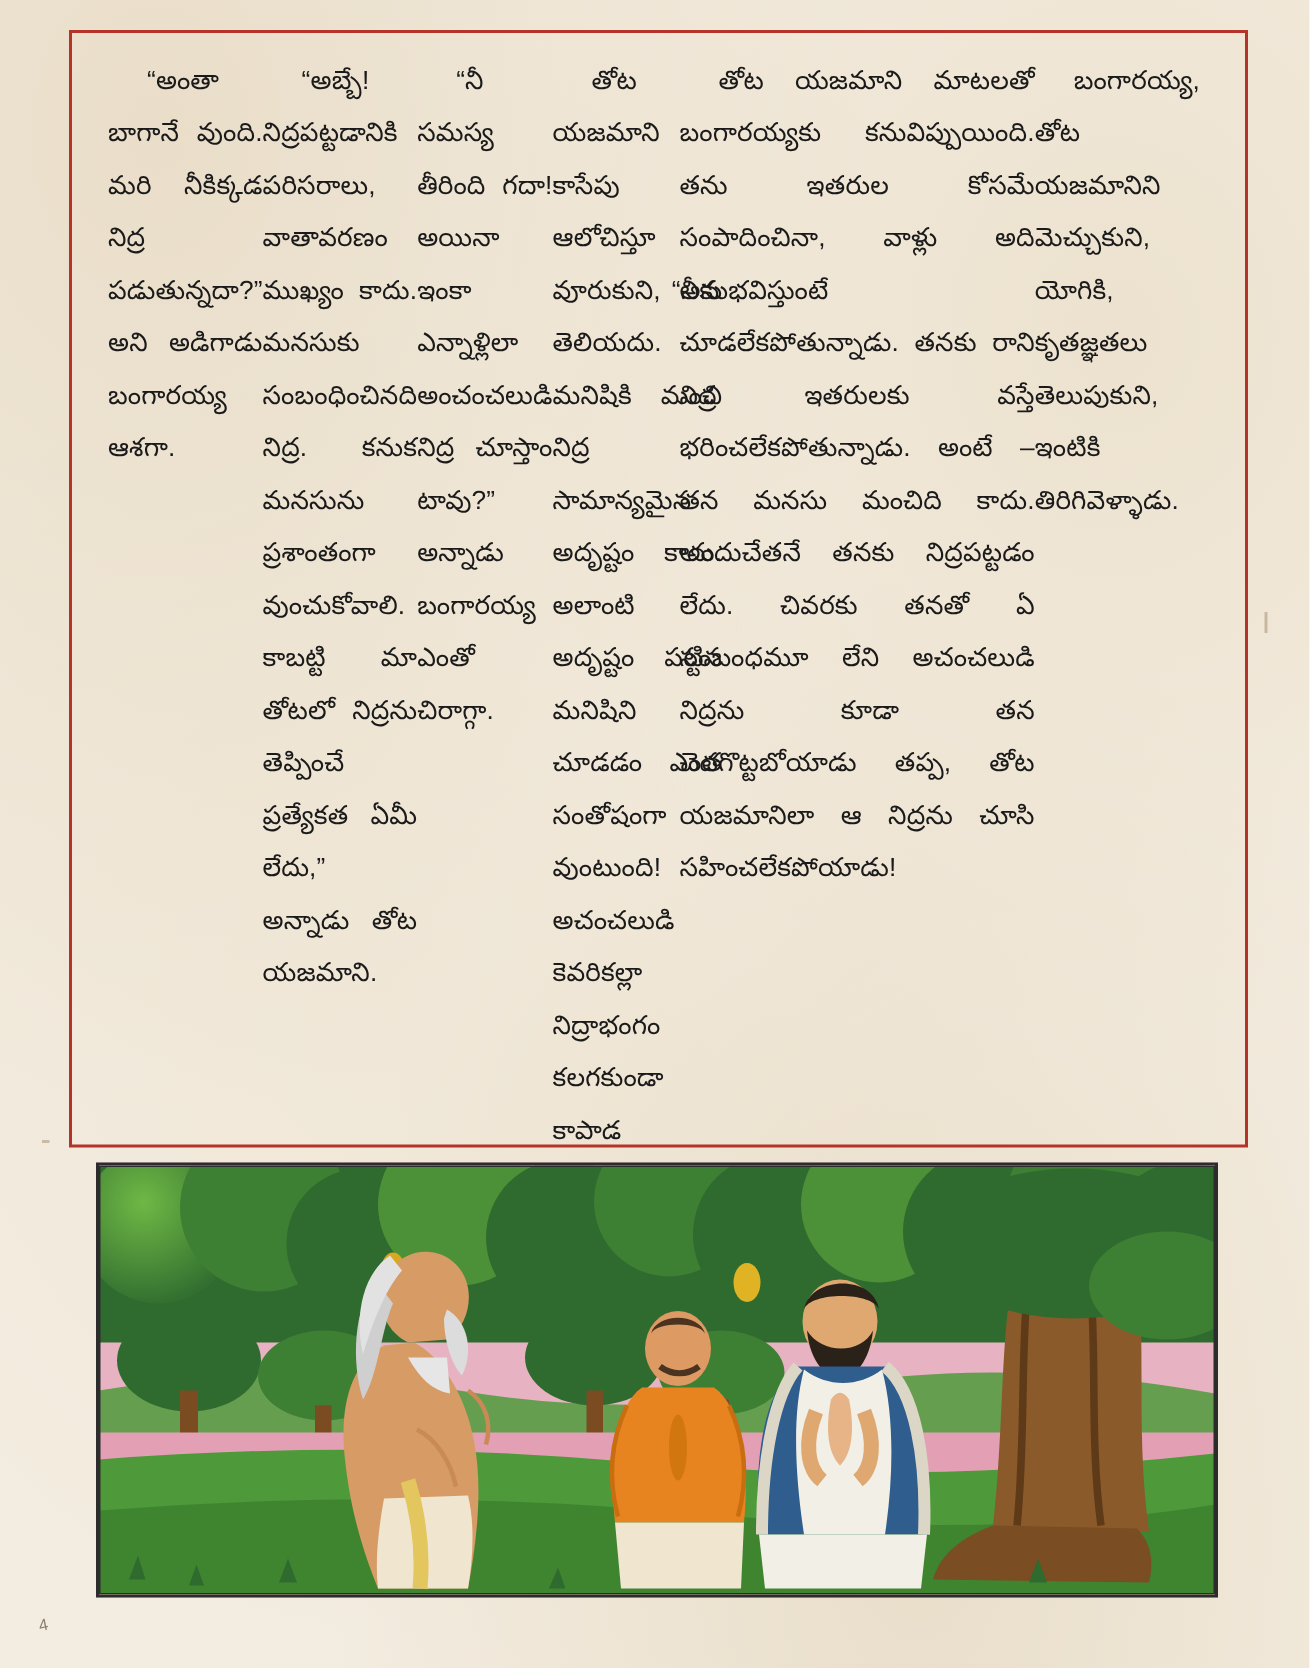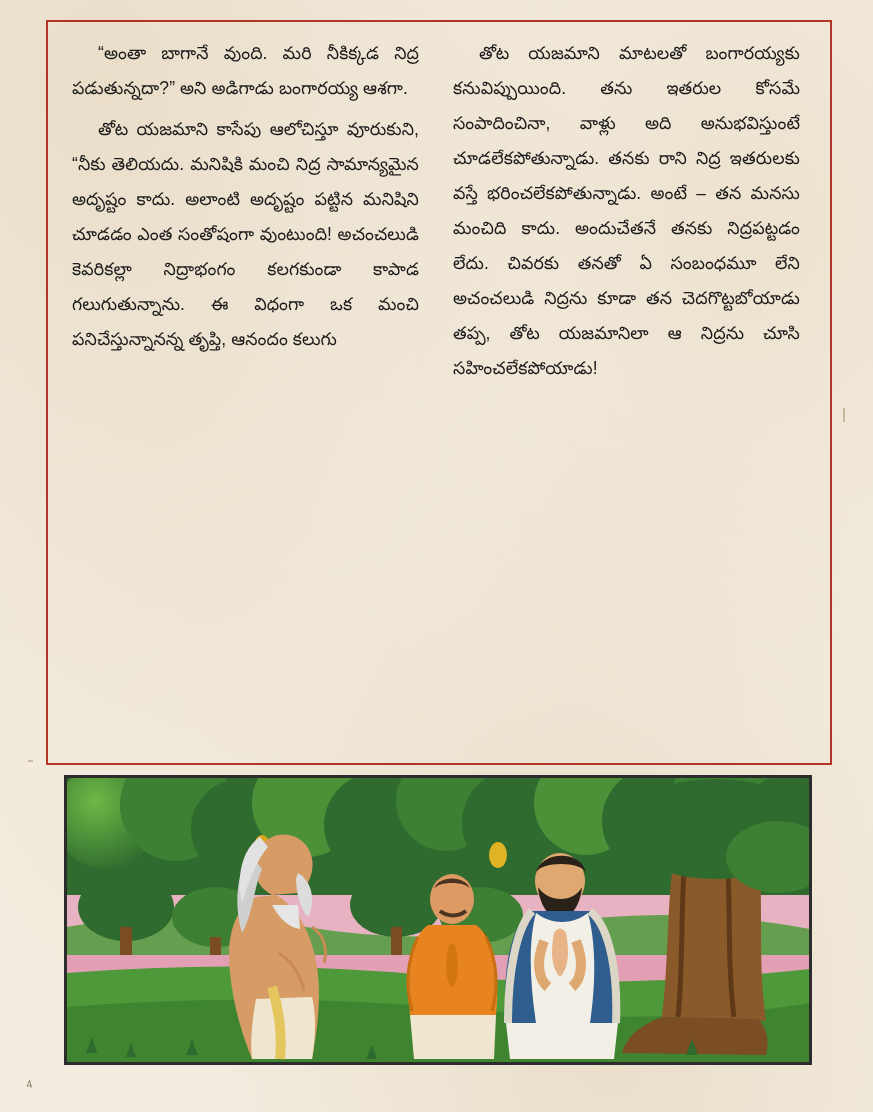--- a/index.html
+++ b/index.html
@@ -45,21 +45,21 @@
     width: 760px;
     height: 730px;
     display: flex;
     gap: 34px;
     box-sizing: border-box;
     padding: 8px 12px;
   }
   .col {
     width: 347px;
     display: flex;
-    flex-direction: column;
+    flex-direction: row;
   }
   p.para {
     margin: 0 0 6px 0;
     font-family: "Liberation Sans", sans-serif;
     font-size: 17.5px;
     line-height: 35px;
     color: #1a1a1a;
     text-align: justify;
     text-indent: 26px;
     letter-spacing: 0.1px;
@@ -108,25 +108,28 @@
 <body>
 
 <div class="page">
 
   <div class="text-frame"></div>
 
   <div class="columns">
 
     <div class="col">
       <p class="para">“అంతా బాగానే వుంది. మరి నీకిక్కడ నిద్ర పడుతున్నదా?” అని అడిగాడు బంగారయ్య ఆశగా.</p>
+      <p class="para">“అబ్బే! నిద్రపట్టడానికి పరిసరాలు, వాతావరణం ముఖ్యం కాదు. మనసుకు సంబంధించినది నిద్ర. కనుక మనసును ప్రశాంతంగా వుంచుకోవాలి. కాబట్టి మా తోటలో నిద్రను తెప్పించే ప్రత్యేకత ఏమీ లేదు,” అన్నాడు తోట యజమాని.</p>
+      <p class="para">“నీ సమస్య తీరింది గదా! అయినా ఇంకా ఎన్నాళ్లిలా అంచంచలుడి నిద్ర చూస్తాం టావు?” అన్నాడు బంగారయ్య ఎంతో చిరాగ్గా.</p>
       <p class="para">తోట యజమాని కాసేపు ఆలోచిస్తూ వూరుకుని, “నీకు తెలియదు. మనిషికి మంచి నిద్ర సామాన్యమైన అదృష్టం కాదు. అలాంటి అదృష్టం పట్టిన మనిషిని చూడడం ఎంత సంతోషంగా వుంటుంది! అచంచలుడి కెవరికల్లా నిద్రాభంగం కలగకుండా కాపాడ గలుగుతున్నాను. ఈ విధంగా ఒక మంచి పనిచేస్తున్నానన్న తృప్తి, ఆనందం కలుగు</p>
     </div>
 
     <div class="col">
       <p class="para">తోట యజమాని మాటలతో బంగారయ్యకు కనువిప్పుయింది. తను ఇతరుల కోసమే సంపాదించినా, వాళ్లు అది అనుభవిస్తుంటే చూడలేకపోతున్నాడు. తనకు రాని నిద్ర ఇతరులకు వస్తే భరించలేకపోతున్నాడు. అంటే – తన మనసు మంచిది కాదు. అందుచేతనే తనకు నిద్రపట్టడం లేదు. చివరకు తనతో ఏ సంబంధమూ లేని అచంచలుడి నిద్రను కూడా తన చెదగొట్టబోయాడు తప్ప, తోట యజమానిలా ఆ నిద్రను చూసి సహించలేకపోయాడు!</p>
+      <p class="para">బంగారయ్య, తోట యజమానిని మెచ్చుకుని, యోగికి, కృతజ్ఞతలు తెలుపుకుని, ఇంటికి తిరిగివెళ్ళాడు.</p>
     </div>
 
   </div>
 
   <div class="illustration">
     <svg class="ill-svg" viewBox="0 0 744 286" preserveAspectRatio="none">
       <defs>
         <radialGradient id="leafg" cx="40%" cy="35%" r="70%">
           <stop offset="0%" stop-color="#6fb845"></stop>
           <stop offset="100%" stop-color="#2f6b2f"></stop>

